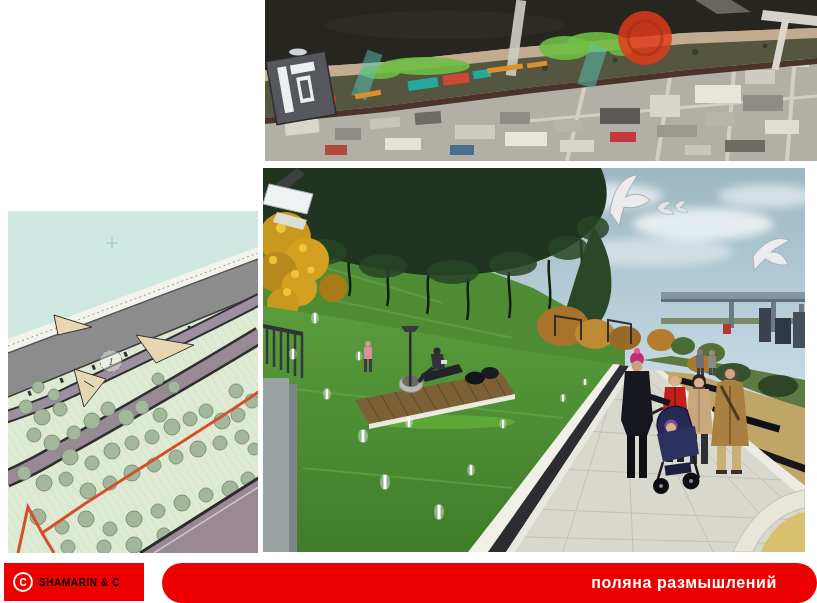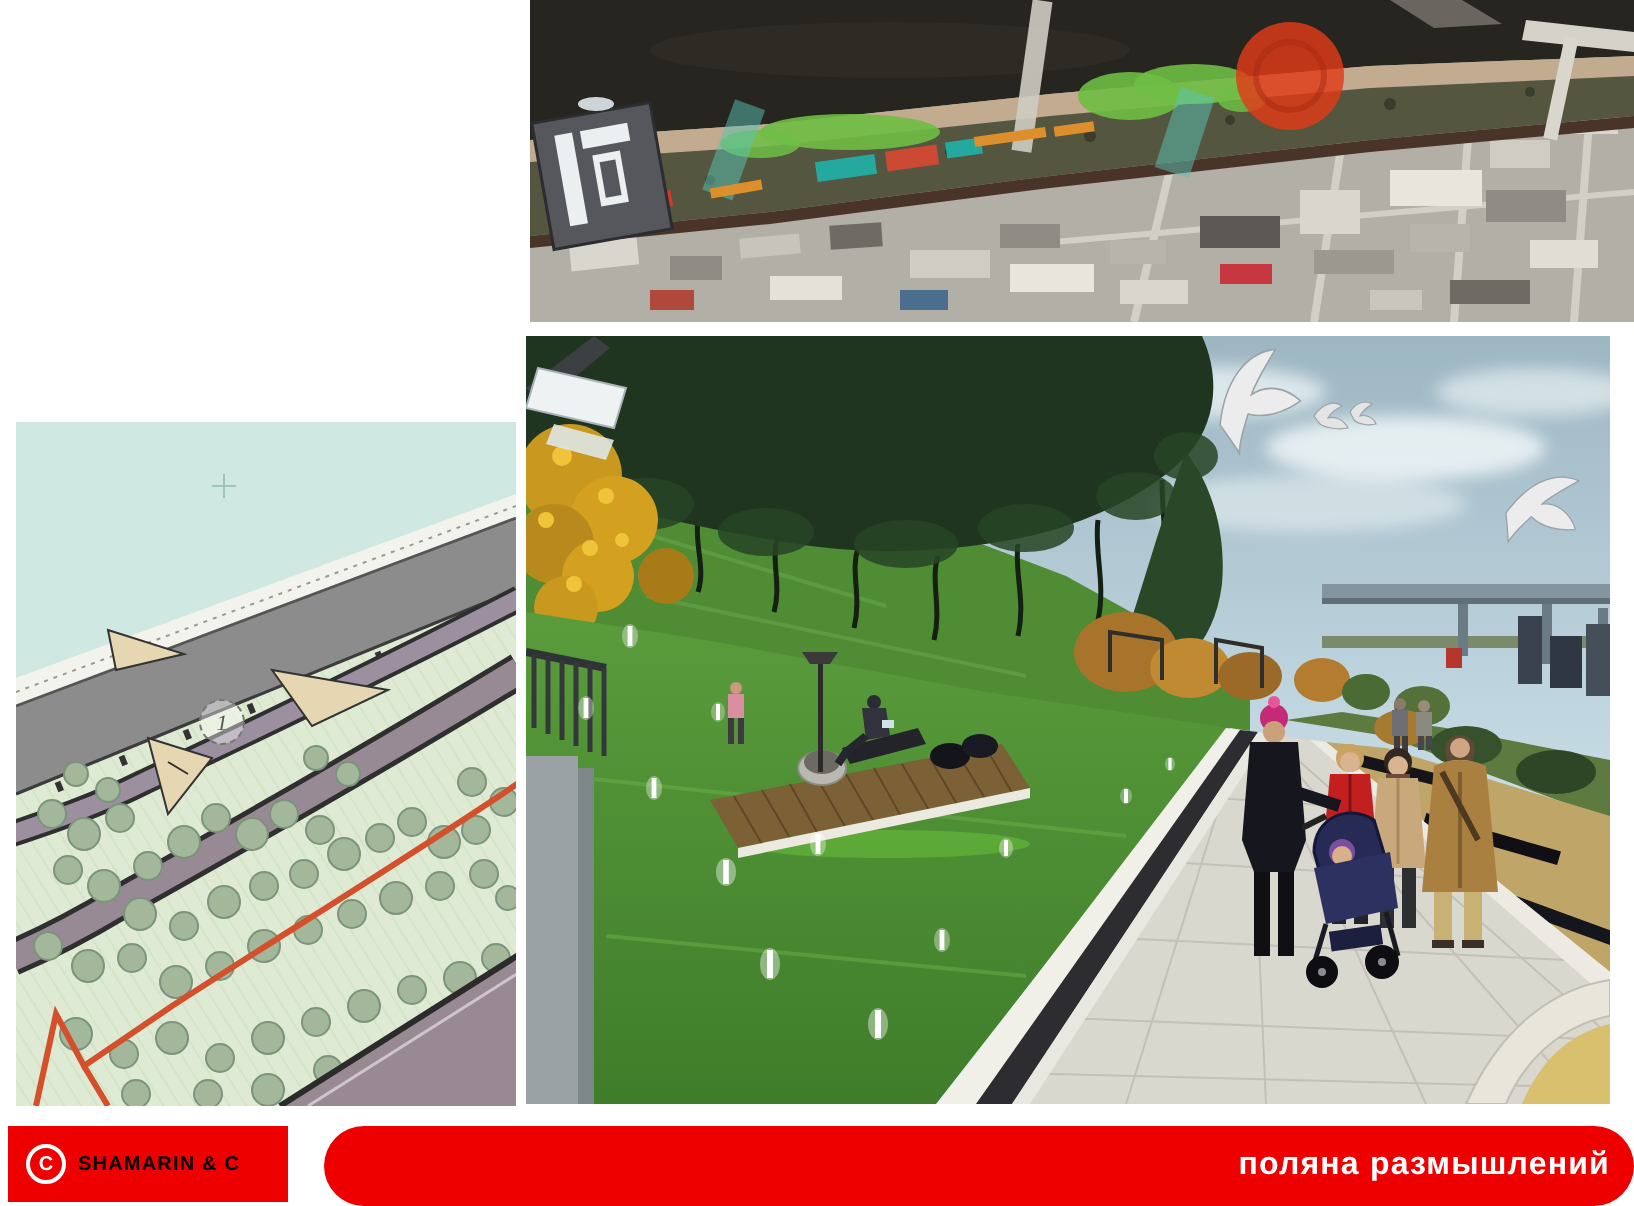--- a/index.html
+++ b/index.html
@@ -9,21 +9,21 @@
   .img-panel svg{display:block;width:100%;height:100%;}
   #aerial-map{left:265px;top:0;width:552px;height:161px;}
   #site-plan{left:8px;top:211px;width:250px;height:342px;}
   #render{left:263px;top:168px;width:542px;height:384px;}
   .footer-left{position:absolute;left:4px;top:563px;width:140px;height:38px;background:#ee0000;
     display:flex;align-items:center;gap:6px;padding-left:9px;box-sizing:border-box;}
   .copyright-circle{width:16px;height:16px;border:2px solid #fff;border-radius:50%;color:#fff;
     font-weight:bold;font-size:10px;display:flex;align-items:center;justify-content:center;flex:0 0 auto;}
   .brand{color:#000000;font-weight:bold;font-size:10px;letter-spacing:.6px;white-space:nowrap;}
   .footer-right{position:absolute;left:162px;top:563px;width:655px;height:40px;background:#ee0000;
-    display:flex;align-items:center;justify-content:flex-end;padding-right:12px;box-sizing:border-box;
+    display:flex;align-items:center;justify-content:flex-end;padding-right:40px;box-sizing:border-box;
     color:#fff;font-weight:bold;font-size:16px;letter-spacing:.6px;border-radius:20px;}
 </style>
 </head>
 <body>
 
 <div id="slide">
 
   <div id="aerial-map" class="img-panel">
     <svg viewBox="0 0 552 161" preserveAspectRatio="none">
       <rect width="552" height="161" fill="#b2afa6"></rect>

